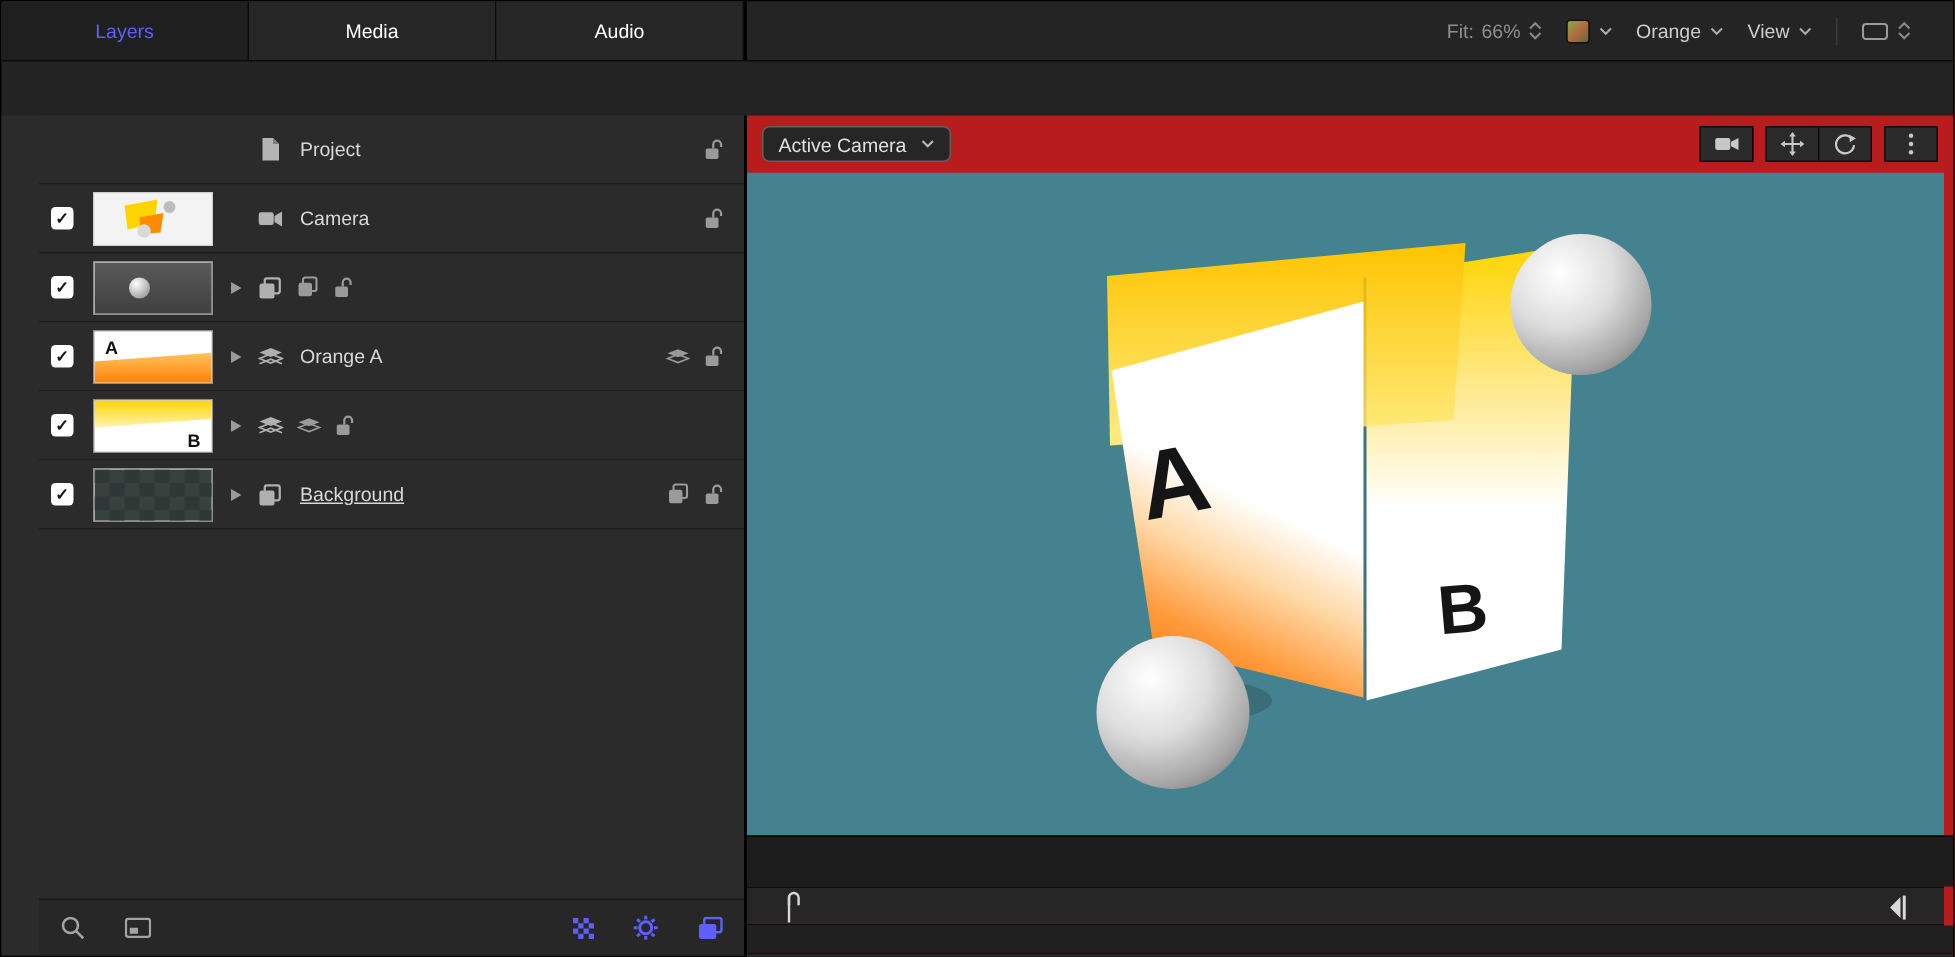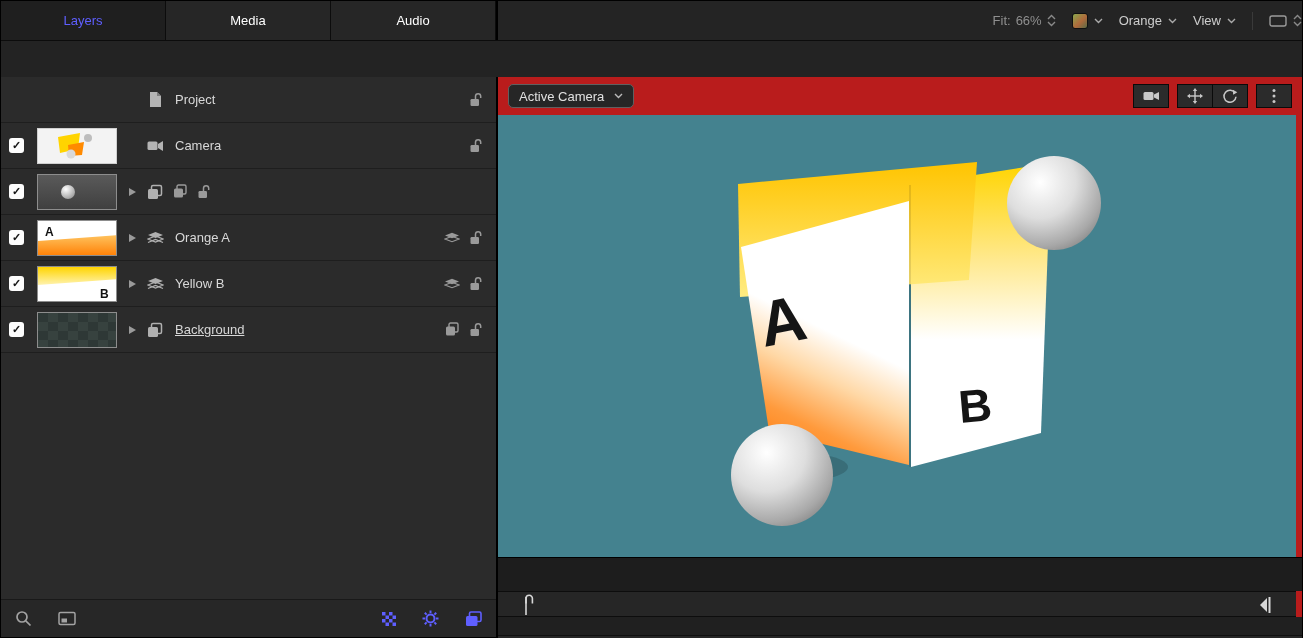--- a/index.html
+++ b/index.html
@@ -8,33 +8,33 @@
   .app { width:1303px; height:638px; display:flex; flex-direction:column;
          background:#232323; border:1px solid #000;gap:36px; }
 
   
   .topbar { height:40px; display:flex; background:#242424; border-bottom:1px solid #0c0c0c; flex:none; }
   .tabs { width:497px; display:flex; border-right:2px solid #000; flex:none; }
   .tab { flex:1; display:flex; align-items:center; justify-content:center;
          font-size:13px; color:#ffffff; background:#262626; border-right:1px solid #0c0c0c; cursor:default; }
   .tab.active { color:#5f5fff; background:#1f1f1f; }
   .topbar-right { flex:1; display:flex; align-items:center; justify-content:flex-end;
-                  gap:16px; padding-right:0; font-size:13px; color:#cfcfcf; }
+                  gap:16px; padding-right:28px; font-size:13px; color:#cfcfcf; }
   .fit-group { display:flex; align-items:center; gap:5px; color:#8f8f8f; }
   .menu-label { display:flex; align-items:center; gap:6px; color:#cdcdcd; }
   .swatch { width:16px; height:16px; border-radius:3px; border:1px solid #101010;
             background:linear-gradient(135deg,#8aa84e 0%,#b06a3b 55%,#5a6a45 100%); }
   .vsep { width:1px; height:18px; background:#3a3a3a; }
 
   
   .main { flex:1; display:flex; min-height:0; }
 
   
   .left-panel { width:497px; flex:none; display:flex; flex-direction:column;
-                background:#2b2b2b; border-right:2px solid #000; }
+                background:#2b2b2b; border-right:2px solid #000;padding-left:25px; }
   .row { height:46px; flex:none; display:flex; align-items:center; padding-left:8px;
          border-bottom:1px solid #1e1e1e; background:#2b2b2b; }
   .cb-slot { width:28px; flex:none; display:flex; align-items:center; }
   .checkbox { width:15px; height:15px; background:#fdfdfd; border-radius:3px;
               display:flex; align-items:center; justify-content:center;
               font-size:11px; font-weight:bold; color:#161616; cursor:default; }
   .thumb-slot { width:92px; flex:none; display:flex; align-items:center; }
   .thumb { width:80px; height:36px; border:1px solid #8d8d8d; overflow:hidden; background:#fff; }
   .disc-slot { width:18px; flex:none; display:flex; align-items:center; }
   .disclosure { width:0; height:0; border-left:7px solid #9a9a9a;
@@ -291,21 +291,20 @@
         <div class="disc-slot">
             <span class="disclosure"></span>
           </div>
         <div class="type-slot">
           <svg width="17" height="15">
               <path d="M1,5 L8.5,2 L16,5 L8.5,8 Z" fill="#b0b0b0"></path>
               <path d="M1,9 L8.5,6 L16,9 L8.5,12 Z" fill="none" stroke="#b0b0b0" stroke-width="1.2"></path>
               <path d="M1,12.5 L8.5,9.5 L16,12.5" fill="none" stroke="#b0b0b0" stroke-width="1.2"></path>
             </svg>
         </div>
-        <div class="row-name">Yellow B</div>
         <div class="row-right">
           <svg width="16" height="13">
               <path d="M1,4.5 L8,1.8 L15,4.5 L8,7.2 Z" fill="#9a9a9a"></path>
               <path d="M1,8 L8,5.3 L15,8 L8,10.7 Z" fill="none" stroke="#9a9a9a" stroke-width="1.1"></path>
             </svg>
           <svg width="13" height="15">
               <path d="M6.5,7 V4.3 a2.6,2.6 0 0 1 5.2,0 V6" fill="none" stroke="#9a9a9a" stroke-width="1.5"></path>
               <rect x="1.5" y="7" width="8.5" height="7" rx="1.2" fill="#9a9a9a"></rect>
             </svg>
         </div>

